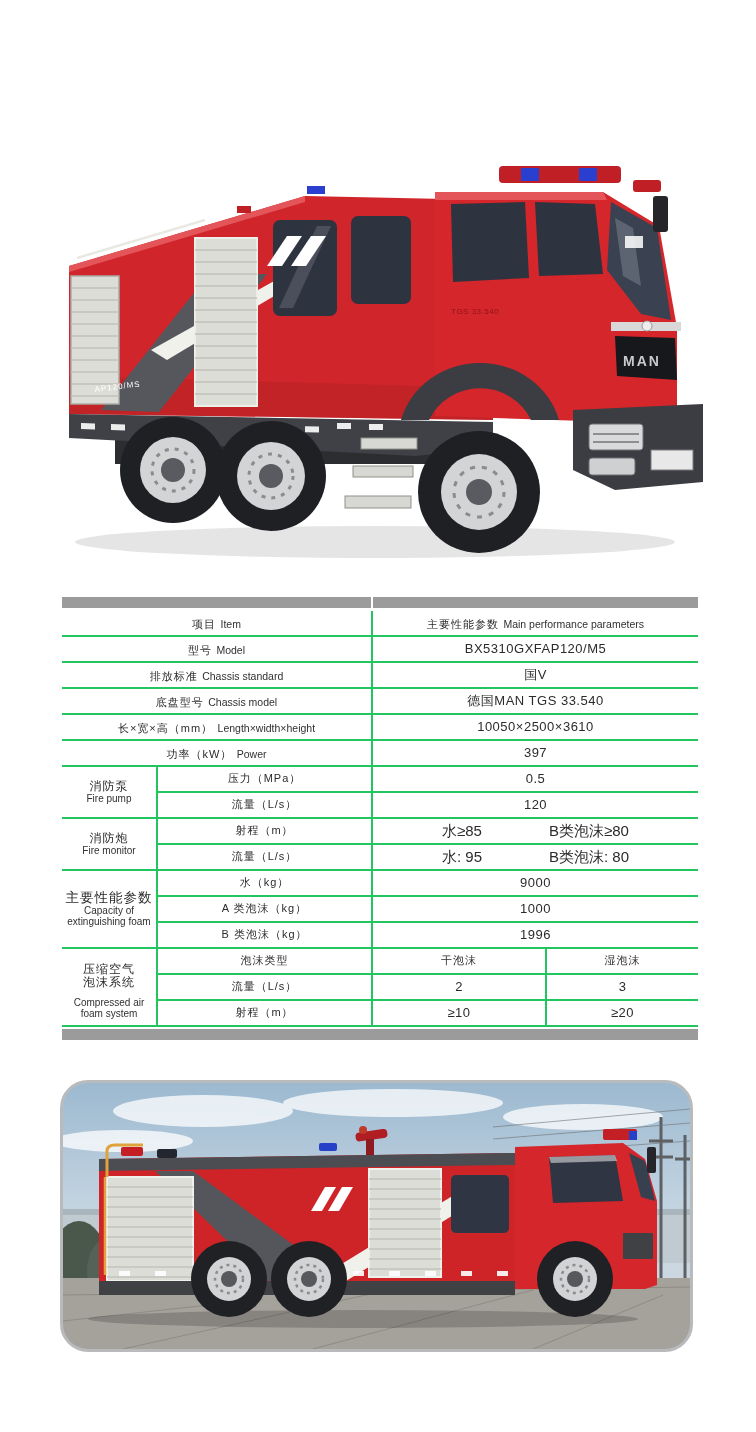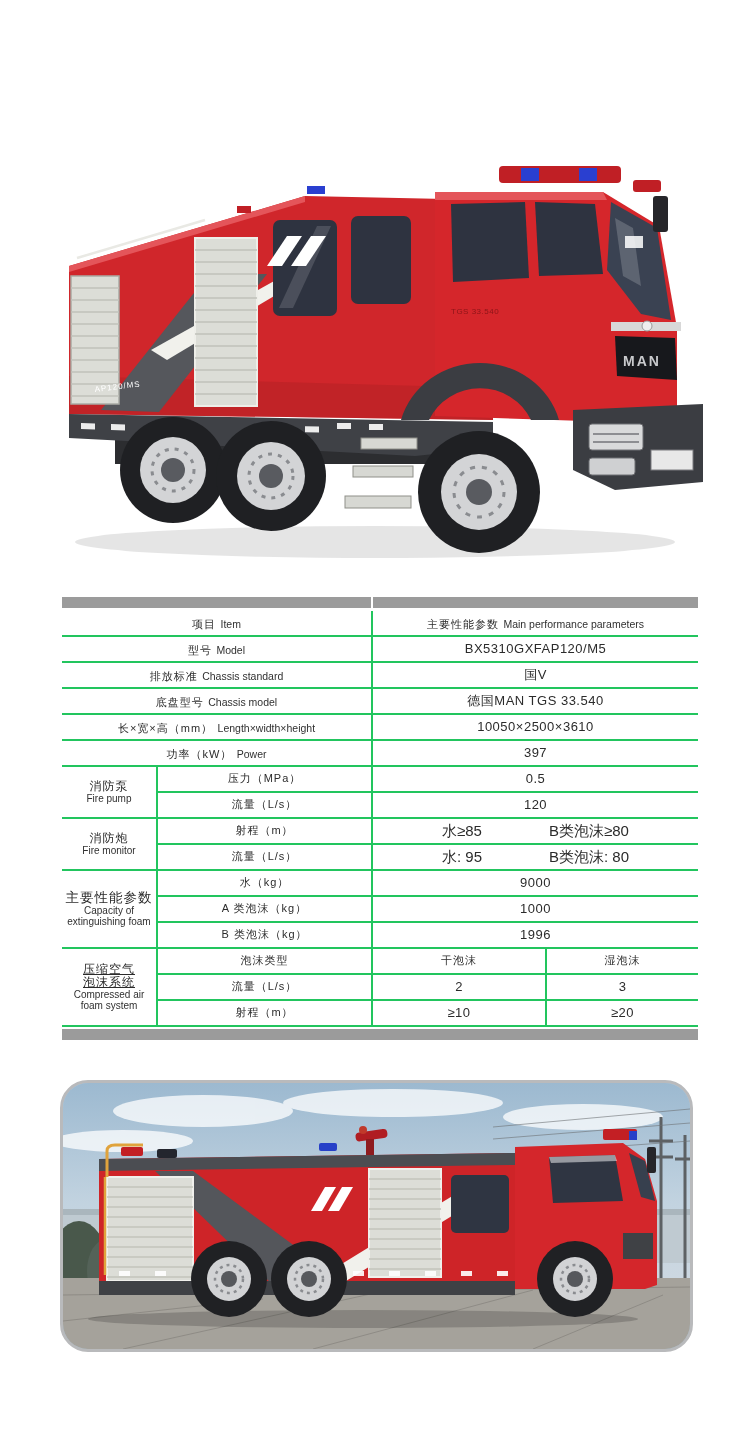--- a/index.html
+++ b/index.html
@@ -25,21 +25,21 @@
     border:2px solid #22c55e;height:24px;padding:0 2px;
     text-align:center;vertical-align:middle;line-height:1.05;
   }
   table.spec tr:first-child td{border-top:none;}
   table.spec td:first-child{border-left:none;}
   table.spec td:last-child{border-right:none;}
   .zh{font-size:11px;letter-spacing:1px;}
   .en{font-size:10.5px;letter-spacing:0;color:#303030;}
   .val{font-size:13px;letter-spacing:.5px;}
   .group .zh{font-size:12px;letter-spacing:1px;display:block;}
-  .group .zh.w4{width:64px;margin:0 auto;text-decoration:underline;}
+  .group .zh.w4{width:64px;margin:8px auto;}
   .group .en{font-size:10px;line-height:11px;display:block;}
   .pair{display:flex;justify-content:space-evenly;align-items:flex-end;font-size:15px;}
 </style>
 </head>
 <body>
 
 <div class="photo-front">
 <svg width="650" height="460" viewBox="0 0 650 460">
   <ellipse cx="320" cy="434" rx="300" ry="16" fill="rgba(0,0,0,0.10)"></ellipse>
 

